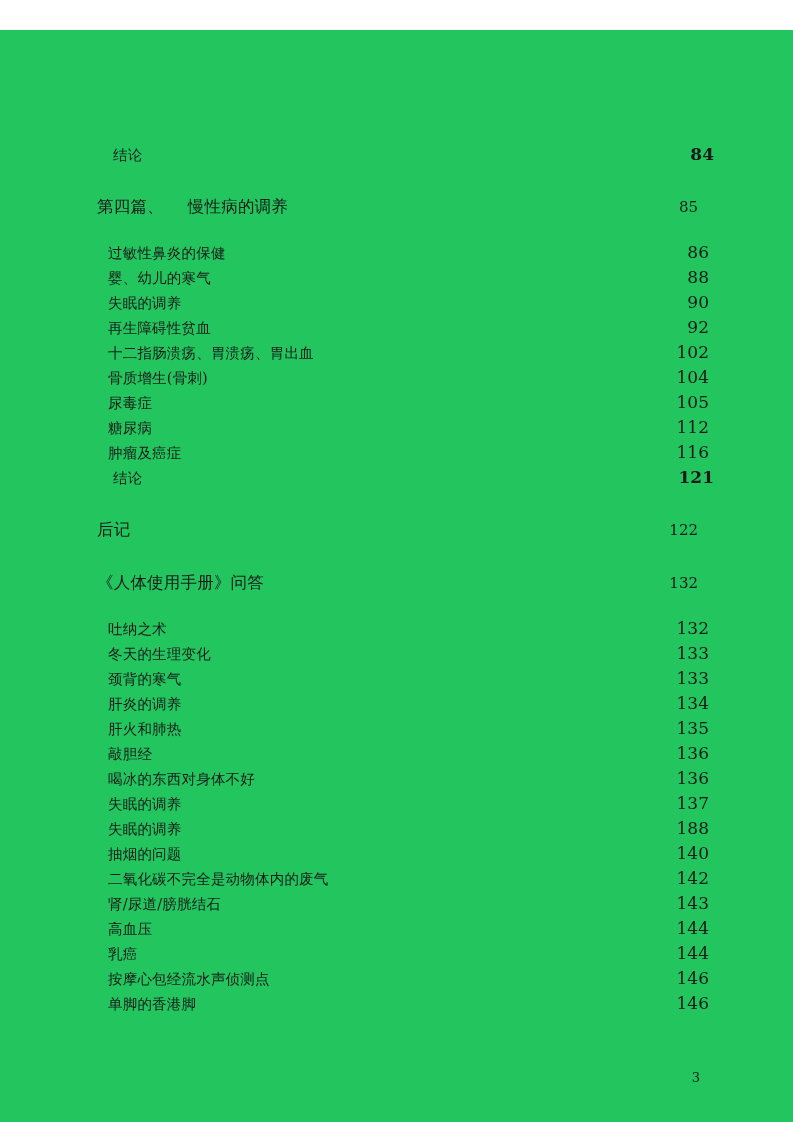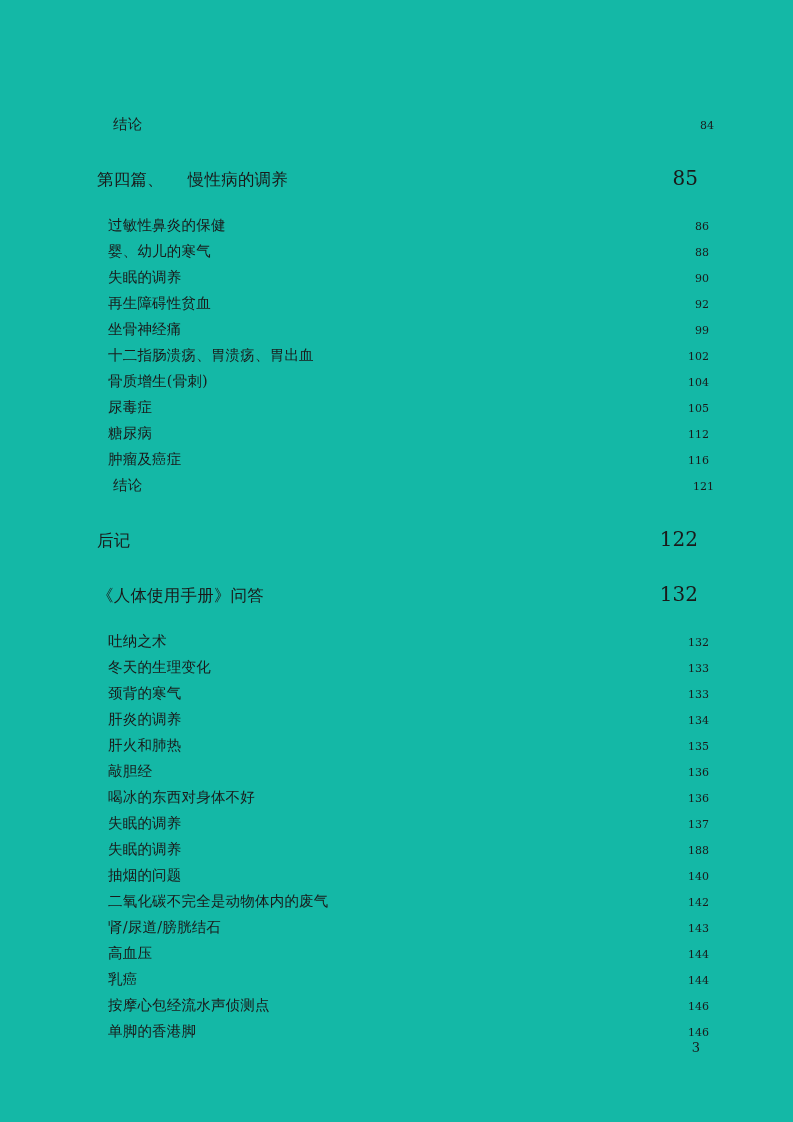--- a/index.html
+++ b/index.html
@@ -13,21 +13,22 @@
     height: 1122px;
     position: relative;
     font-family: "DejaVu Serif", "Liberation Serif", serif;
     color: #1a1a1a;
     overflow: hidden;
   }
 
   .page {
     position: absolute;
     inset: 0;
-    background: #14b8a6;
+    background: #22c55e;
+    margin-top: 30px;
   }
 
   
   .toc {
     position: absolute;
     left: 97px;
     top: 112px;
     width: 601px;
   }
 
@@ -62,38 +63,38 @@
     text-align: right;
     font-family: "DejaVu Serif", "Liberation Serif", serif;
   }
 
   
   .lvl-section {
     font-size: 16.5px;
     line-height: 26px;
     margin-left: 0px;
   }
-  .lvl-section .pageno { font-size: 20px; }
+  .lvl-section .pageno { font-size: 15px; }
   .lvl-section .label .tabgap { display: inline-block; width: 24px; }
 
   
   .lvl-entry {
     font-size: 14.5px;
     line-height: 24px;
     margin-left: 11px;
   }
-  .lvl-entry .pageno { font-size: 11px; }
+  .lvl-entry .pageno { font-size: 17px; }
 
   
   .lvl-entry-deep {
     font-size: 14.5px;
     line-height: 24px;
     margin-left: 16px;
   }
-  .lvl-entry-deep .pageno { font-size: 11px; }
+  .lvl-entry-deep .pageno { font-size: 17px; font-weight: bold; }
 
   
   .gap-lg { height: 27px; }
   .gap-md { height: 20px; }
 
   .folio {
     position: absolute;
     left: 0;
     top: 1040px;
     width: 700px;
@@ -135,25 +136,20 @@
         <span class="label">失眠的调养</span>
         <span class="leader"></span>
         <span class="pageno">90</span>
       </div>
       <div class="toc-row lvl-entry">
         <span class="label">再生障碍性贫血</span>
         <span class="leader"></span>
         <span class="pageno">92</span>
       </div>
       <div class="toc-row lvl-entry">
-        <span class="label">坐骨神经痛</span>
-        <span class="leader"></span>
-        <span class="pageno">99</span>
-      </div>
-      <div class="toc-row lvl-entry">
         <span class="label">十二指肠溃疡、胃溃疡、胃出血</span>
         <span class="leader"></span>
         <span class="pageno">102</span>
       </div>
       <div class="toc-row lvl-entry">
         <span class="label">骨质增生(骨刺)</span>
         <span class="leader"></span>
         <span class="pageno">104</span>
       </div>
       <div class="toc-row lvl-entry">

